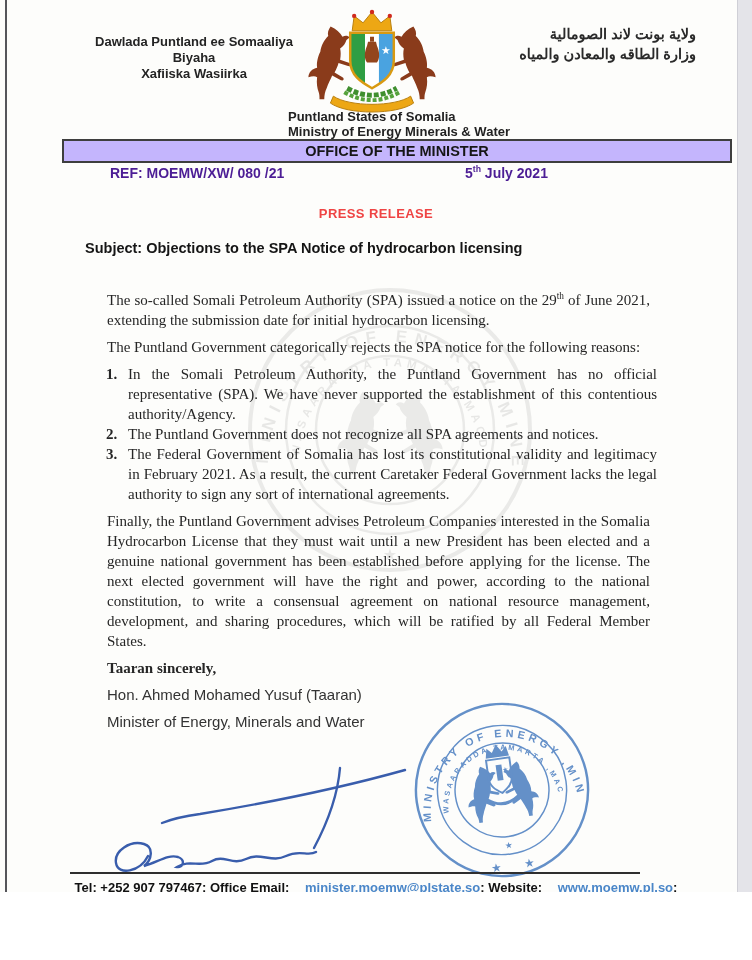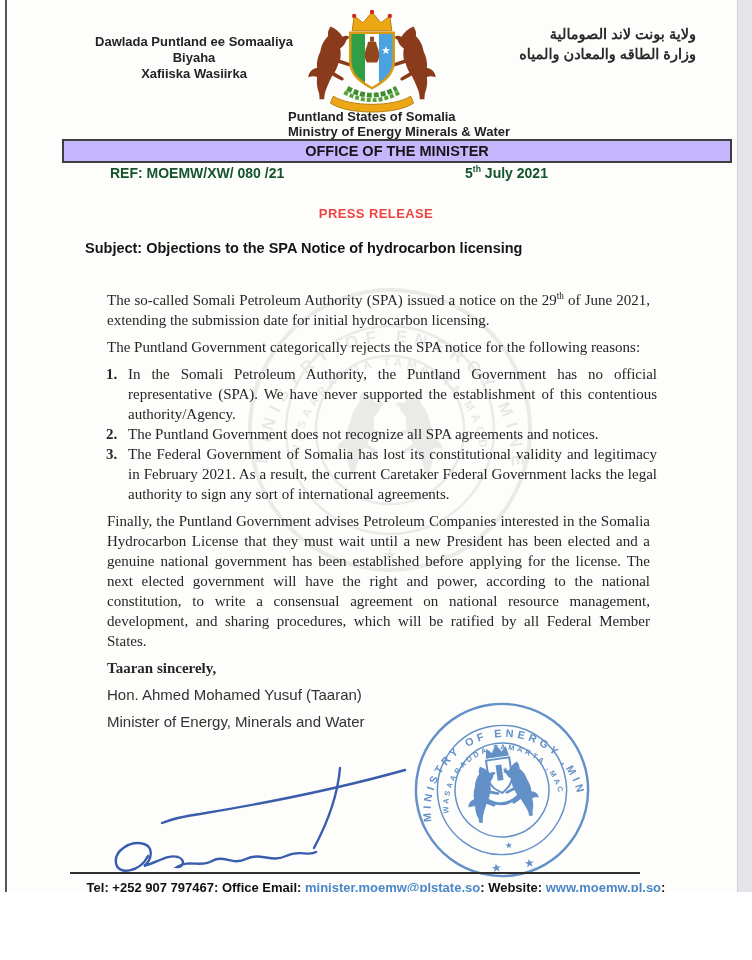--- a/index.html
+++ b/index.html
@@ -15,21 +15,21 @@
   .hdr-left{position:absolute;left:68px;top:34px;width:252px;text-align:center;
     font-weight:bold;font-size:13px;line-height:16px;color:#242424;}
   .hdr-arabic{position:absolute;right:56px;top:24px;width:250px;text-align:right;direction:rtl;
     font-weight:bold;font-size:14.5px;line-height:20px;color:#2a2a2a;}
   .crest{position:absolute;left:297px;top:9px;width:150px;height:104px;}
   .org{position:absolute;left:288px;top:110px;font-weight:bold;font-size:13px;line-height:14.5px;color:#222;}
   .banner-box{position:absolute;left:62px;top:139px;width:666px;height:20px;
     border:2px solid #3e3e3e;background:#c4b5fd;text-align:center;
     font-weight:bold;font-size:14.5px;line-height:20px;color:#161616;}
   .refrow{position:absolute;left:62px;top:165px;width:666px;height:18px;
-    font-weight:bold;font-size:14px;color:#14532d;}
+    font-weight:bold;font-size:14px;color:#4c1d95;}
   .ref{position:absolute;left:48px;top:0;}
   .dateline{position:absolute;left:403px;top:0;}
   sup{font-size:0.62em;vertical-align:super;line-height:0;}
 
   
   .title{position:absolute;left:0;top:206px;width:752px;text-align:center;
     font-weight:bold;font-size:13px;letter-spacing:.4px;color:#ef4444;}
   .subject{position:absolute;left:85px;top:240px;width:600px;
     font-weight:bold;font-size:14.5px;color:#151515;}
 
@@ -52,21 +52,21 @@
 
   
   .watermark{position:absolute;left:242px;top:282px;width:296px;height:296px;opacity:.13;pointer-events:none;}
   .stamp{position:absolute;left:412px;top:700px;width:180px;height:180px;opacity:.88;}
   .signature{position:absolute;left:100px;top:756px;width:315px;height:125px;}
 
   
   .footer-rule{position:absolute;left:70px;top:872px;width:570px;height:2px;background:#2e2e2e;}
   .footer-text{position:absolute;left:0;top:880px;width:752px;text-align:center;
     font-size:13px;font-weight:bold;color:#111;}
-  .lnk{color:#4a86c8;text-decoration:underline;font-weight:bold;cursor:pointer;}
+  .lnk{color:#4a86c8;text-decoration:underline;font-weight:bold;cursor:pointer;margin-left:12px;}
 </style>
 </head>
 <body>
 
 <div class="page">
 
   <div class="edge-left"></div>
   <div class="edge-right-band"></div>
   <div class="edge-right-line"></div>
 

